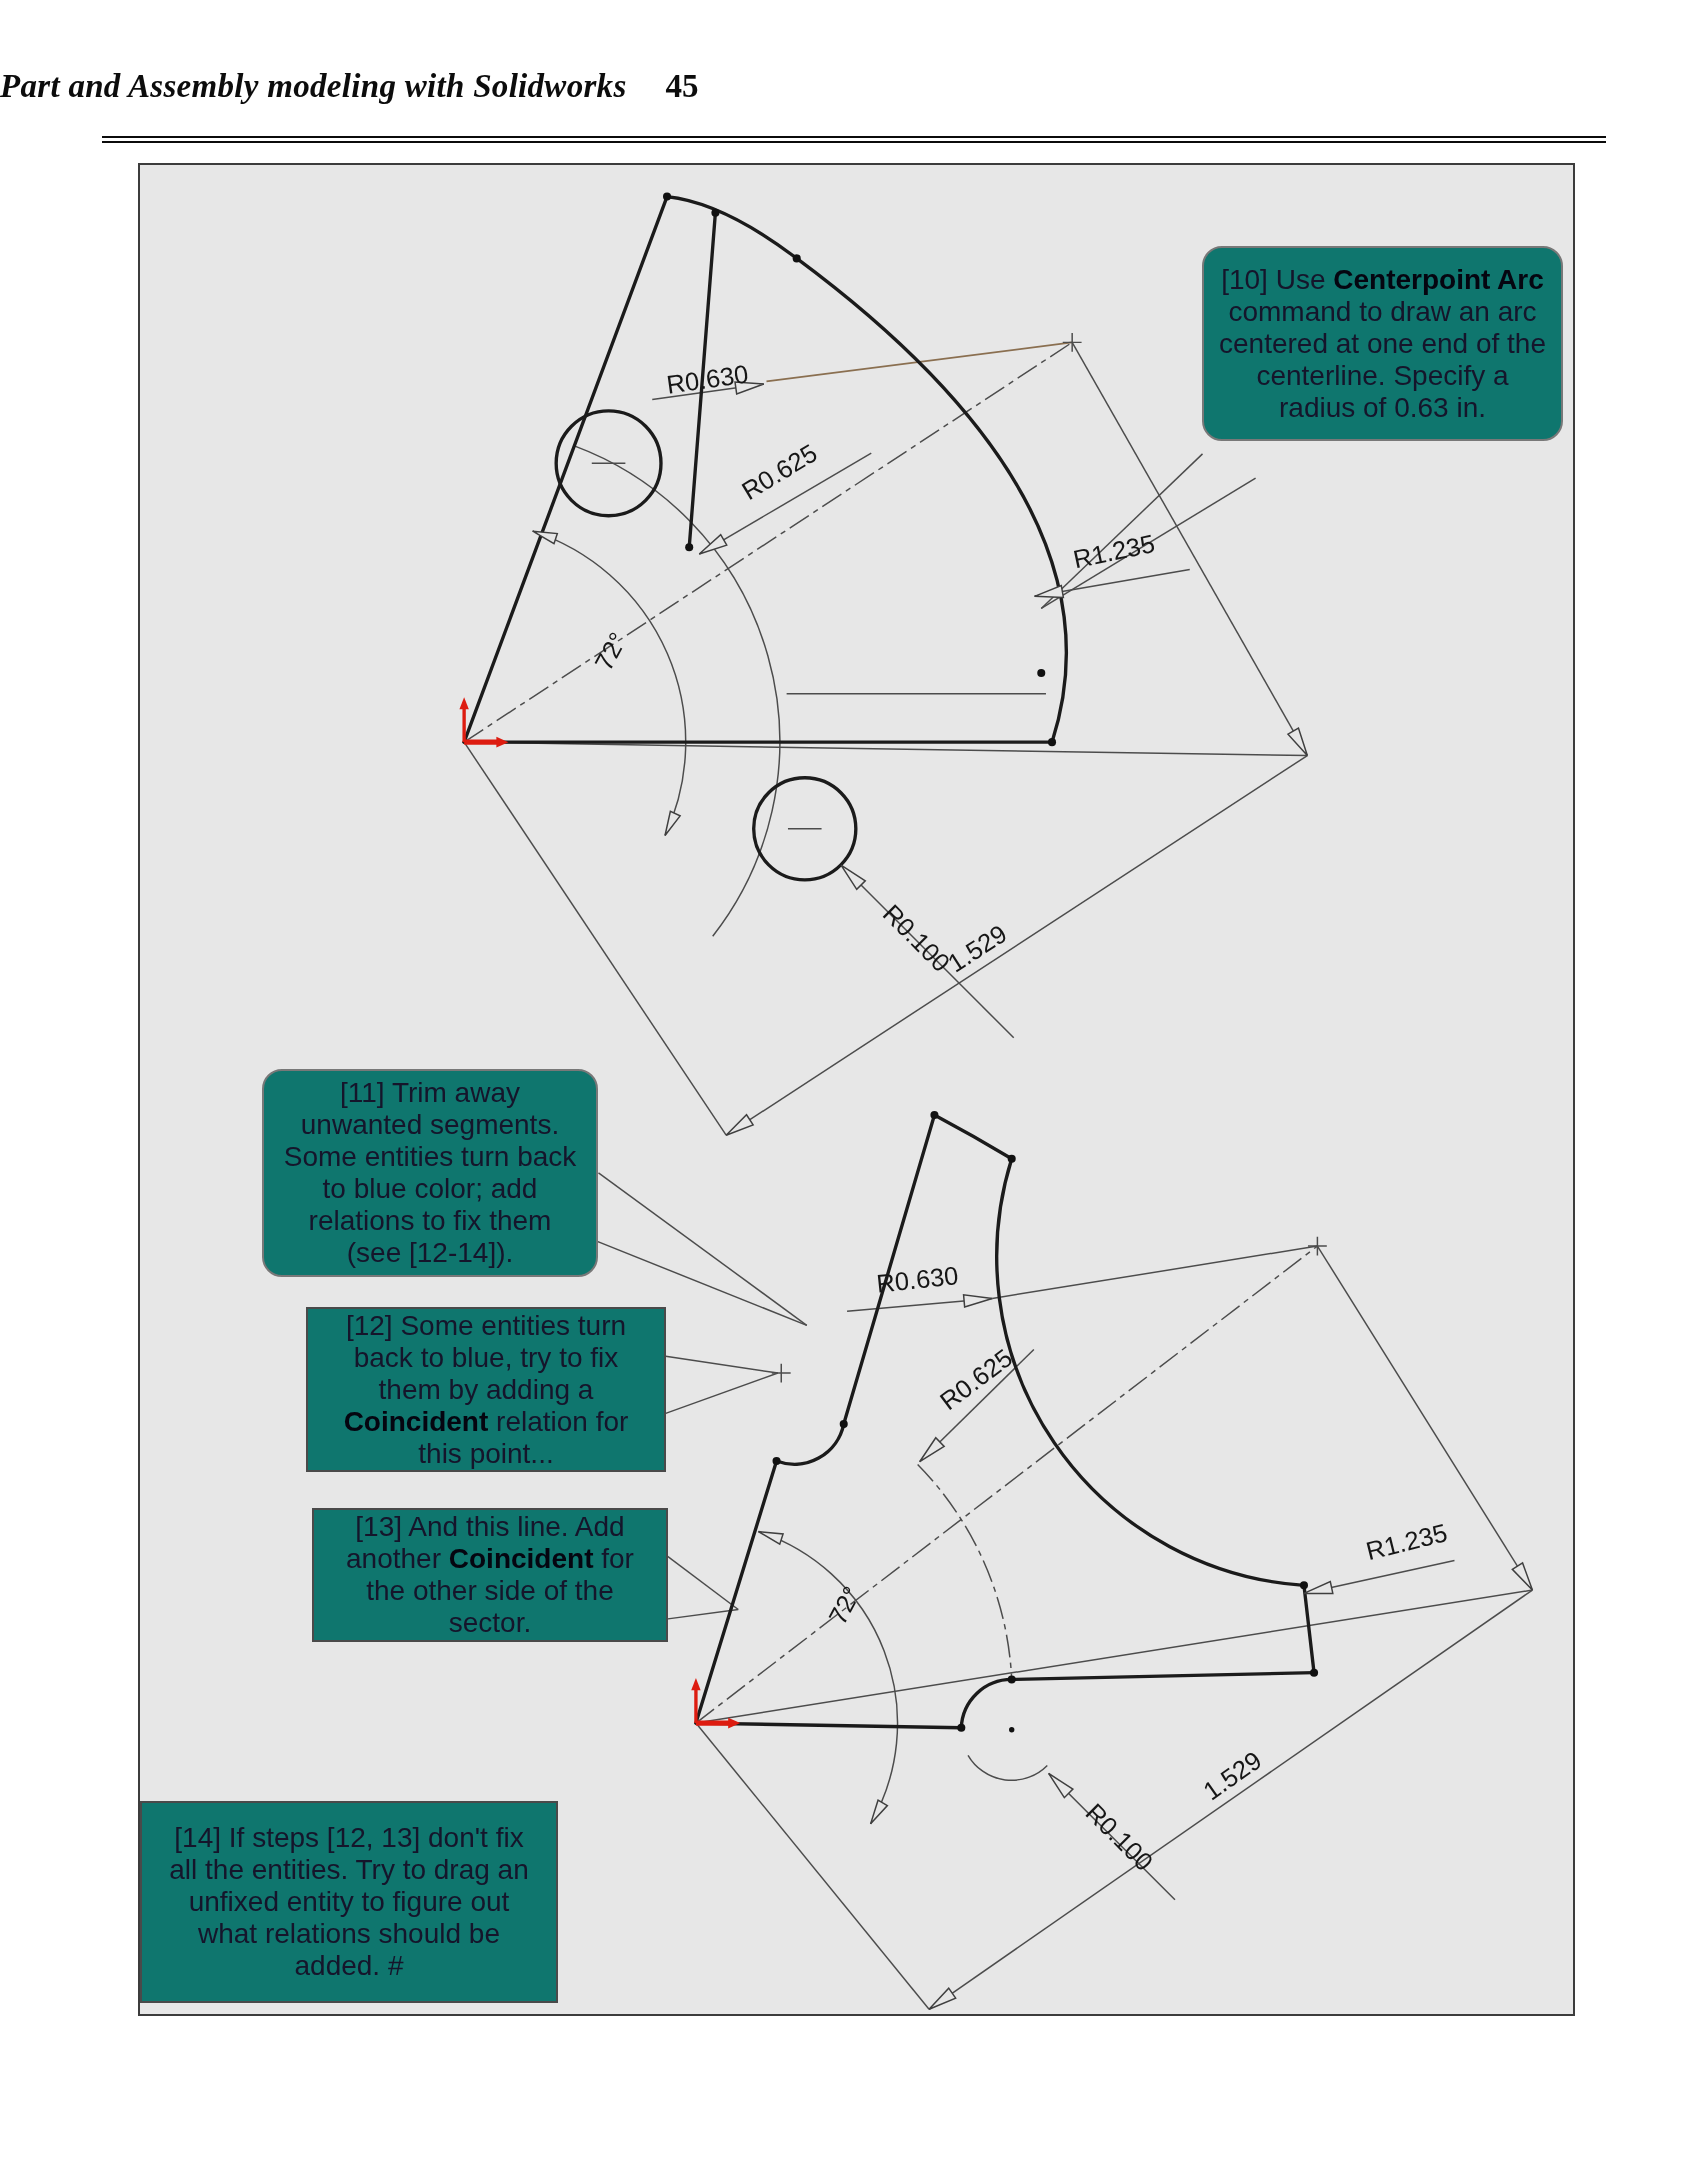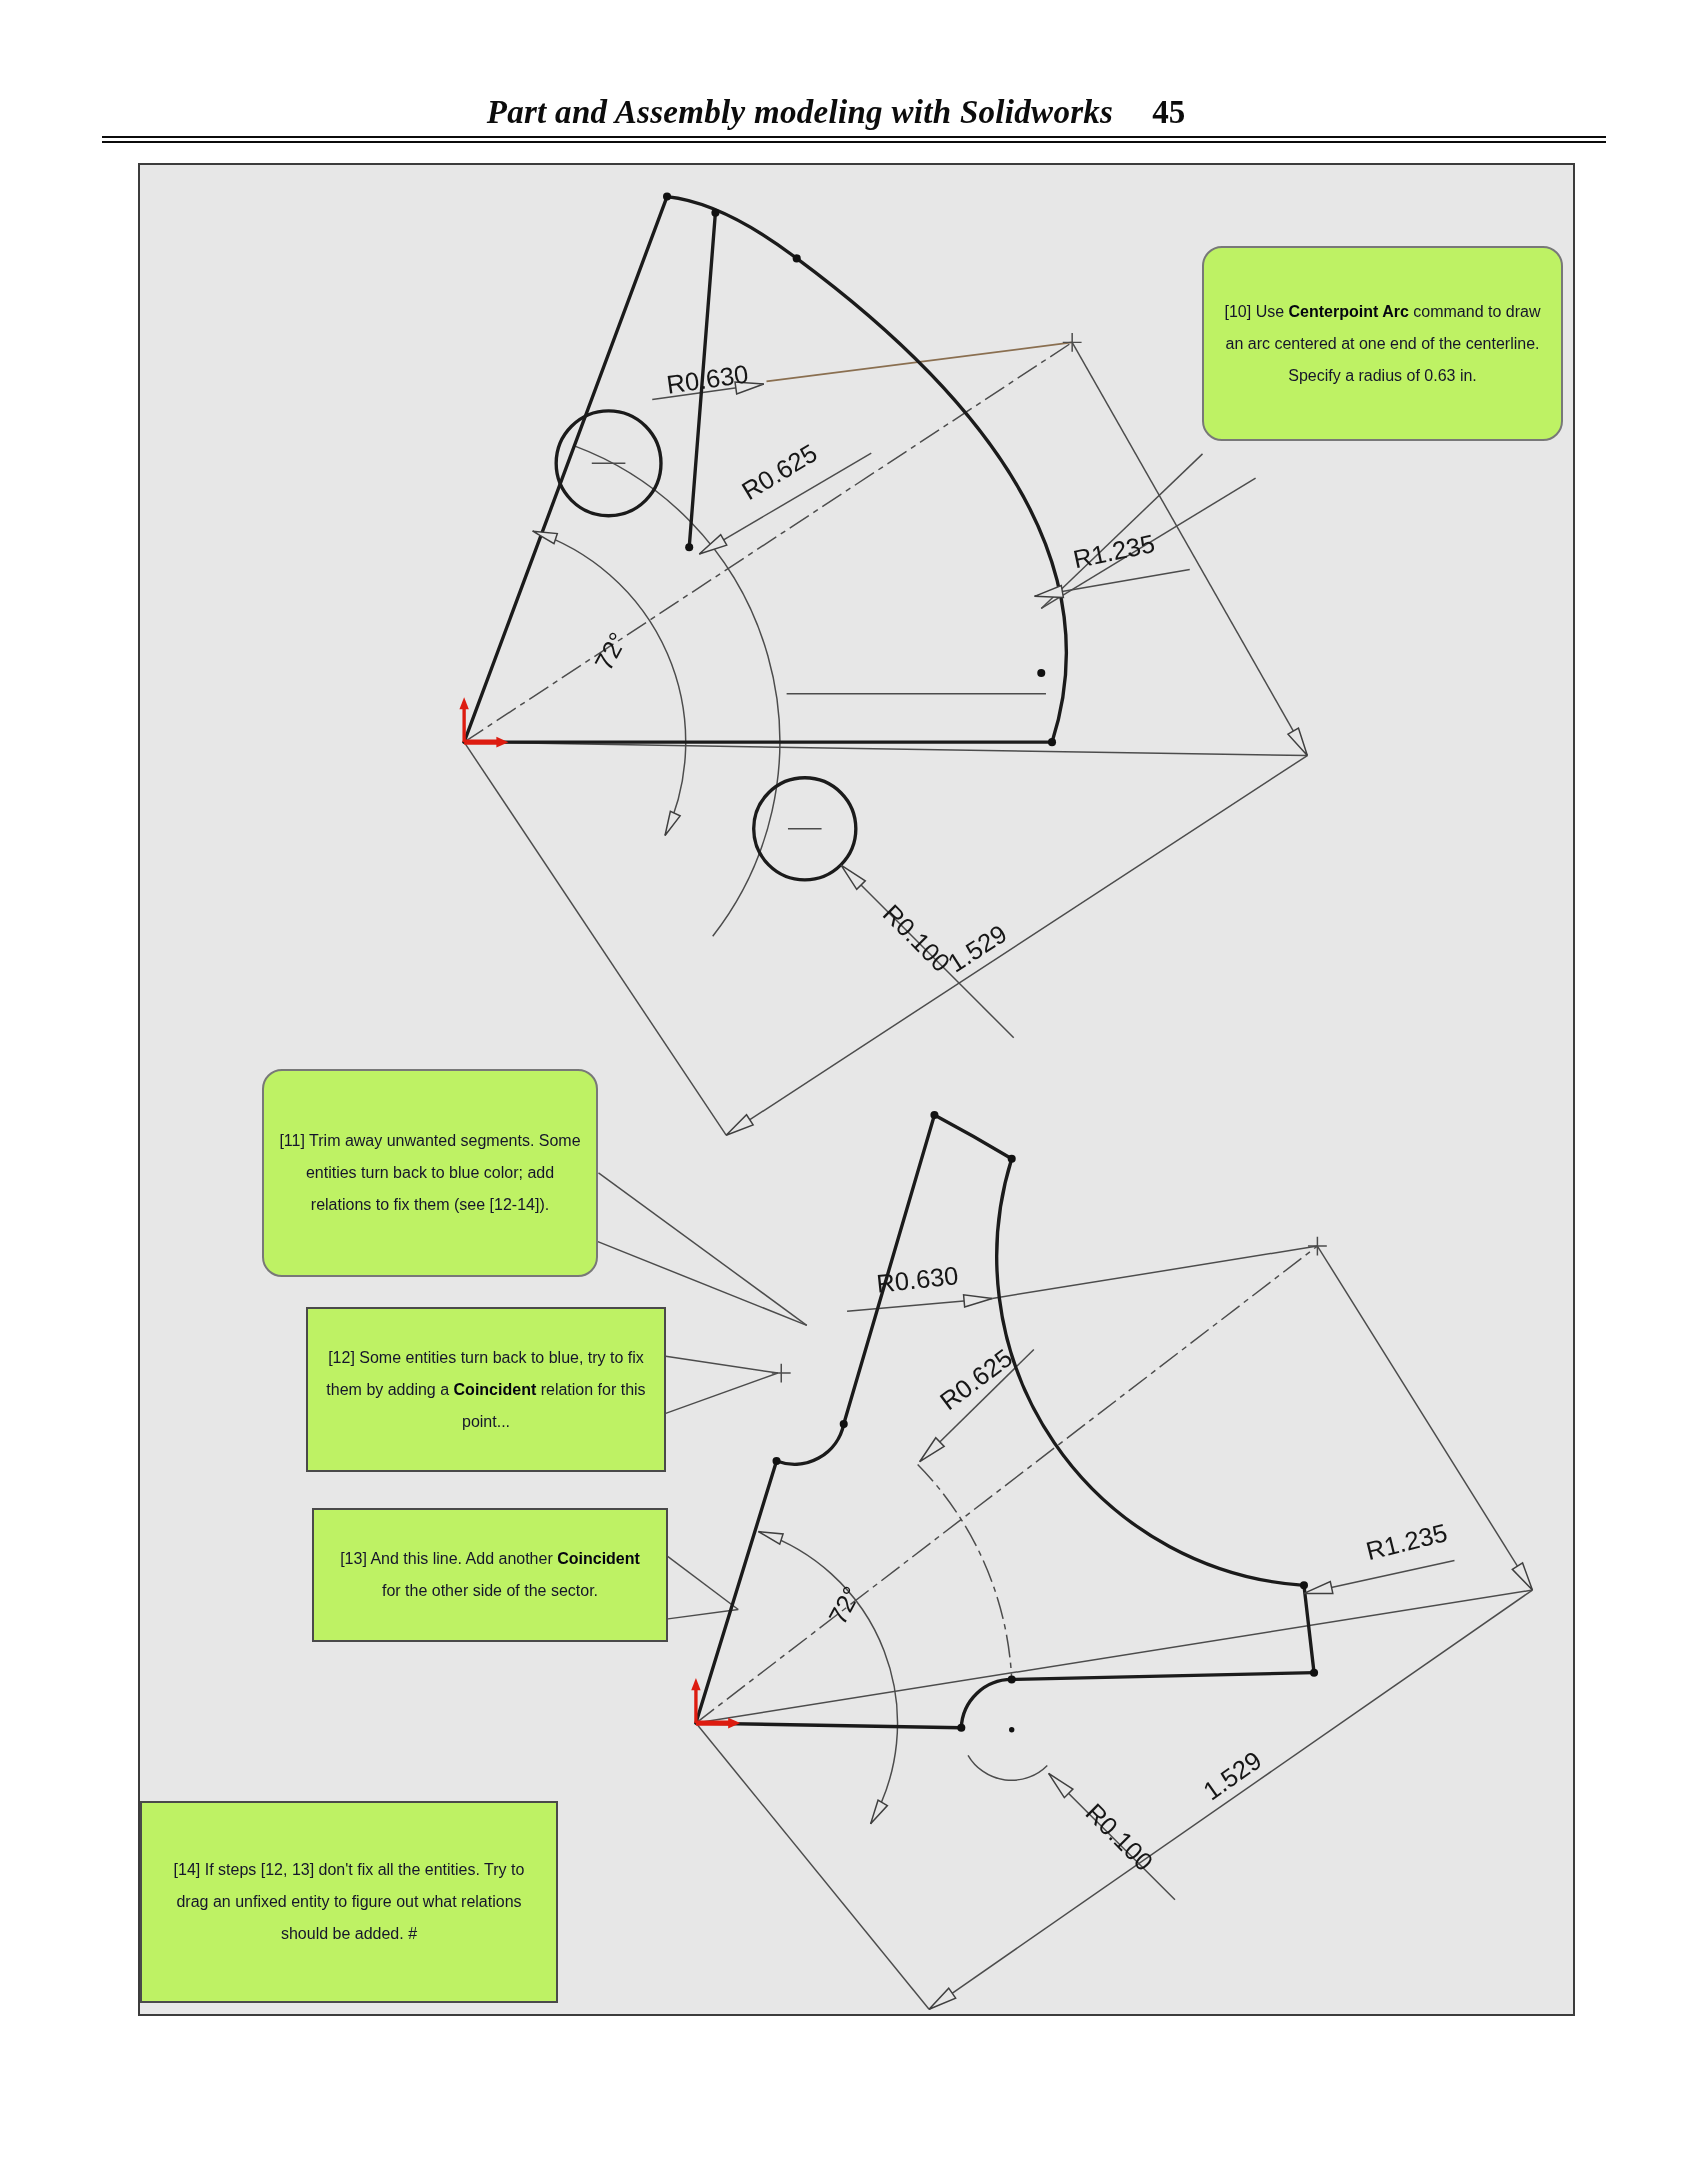--- a/index.html
+++ b/index.html
@@ -1,30 +1,30 @@
 <!DOCTYPE html>
 <html style="font-size:10.8px"><head>
 <meta charset="utf-8">
 <style>
   html,body{margin:0;padding:0;background:#ffffff;}
   .page{position:relative;width:1707px;height:2183px;background:#ffffff;overflow:hidden;
         font-family:"Liberation Sans",sans-serif;}
-  .header{position:absolute;top:94px;left:0;width:1602px;height:43px;
-          text-align:center;white-space:nowrap;margin-left:35px;}
+  .header{position:absolute;top:68px;left:0;width:1602px;height:43px;
+          text-align:left;white-space:nowrap;}
   .header .title{font-family:"Liberation Serif",serif;font-style:italic;font-weight:bold;
           font-size:33px;color:#0c0c0c;letter-spacing:0.3px;}
   .header .pagenum{font-family:"Liberation Serif",serif;font-weight:bold;font-size:33px;
           color:#0c0c0c;margin-left:39px;}
   .rule{position:absolute;left:102px;top:136px;width:1504px;height:3.4px;
         border-top:2.7px solid #0b0b0b;border-bottom:2px solid #0b0b0b;}
   .panel{position:absolute;left:138px;top:163px;width:1433px;height:1849px;
          background:#e7e7e7;border:2px solid #3c3c3c;}
   .panel svg{position:absolute;left:0;top:0;}
-  .callout{position:absolute;background:#bef264;color:#15152b;
-           font-size:16px;line-height:32px;text-align:center;
+  .callout{position:absolute;background:#0f766e;color:#15152b;
+           font-size:28px;line-height:32px;text-align:center;
            display:flex;align-items:center;justify-content:center;
            padding:9.4px 15px;box-sizing:border-box;}
   .callout .inner{width:100%;}
   .callout b{color:#050510;}
   .round{border:2.7px solid #787878;border-radius:20px;}
   .square{border:2.7px solid #4a4a4a;}
   .dimtext{font-family:"Liberation Sans",sans-serif;font-size:38px;fill:#161616;}
   .profile{stroke:#1b1b1b;stroke-width:5;fill:none;stroke-linecap:round;}
   .thin{stroke:#4c4c4c;stroke-width:2.2;fill:none;}
   .cline{stroke:#4c4c4c;stroke-width:2.2;fill:none;stroke-dasharray:34 8 8 8;}

